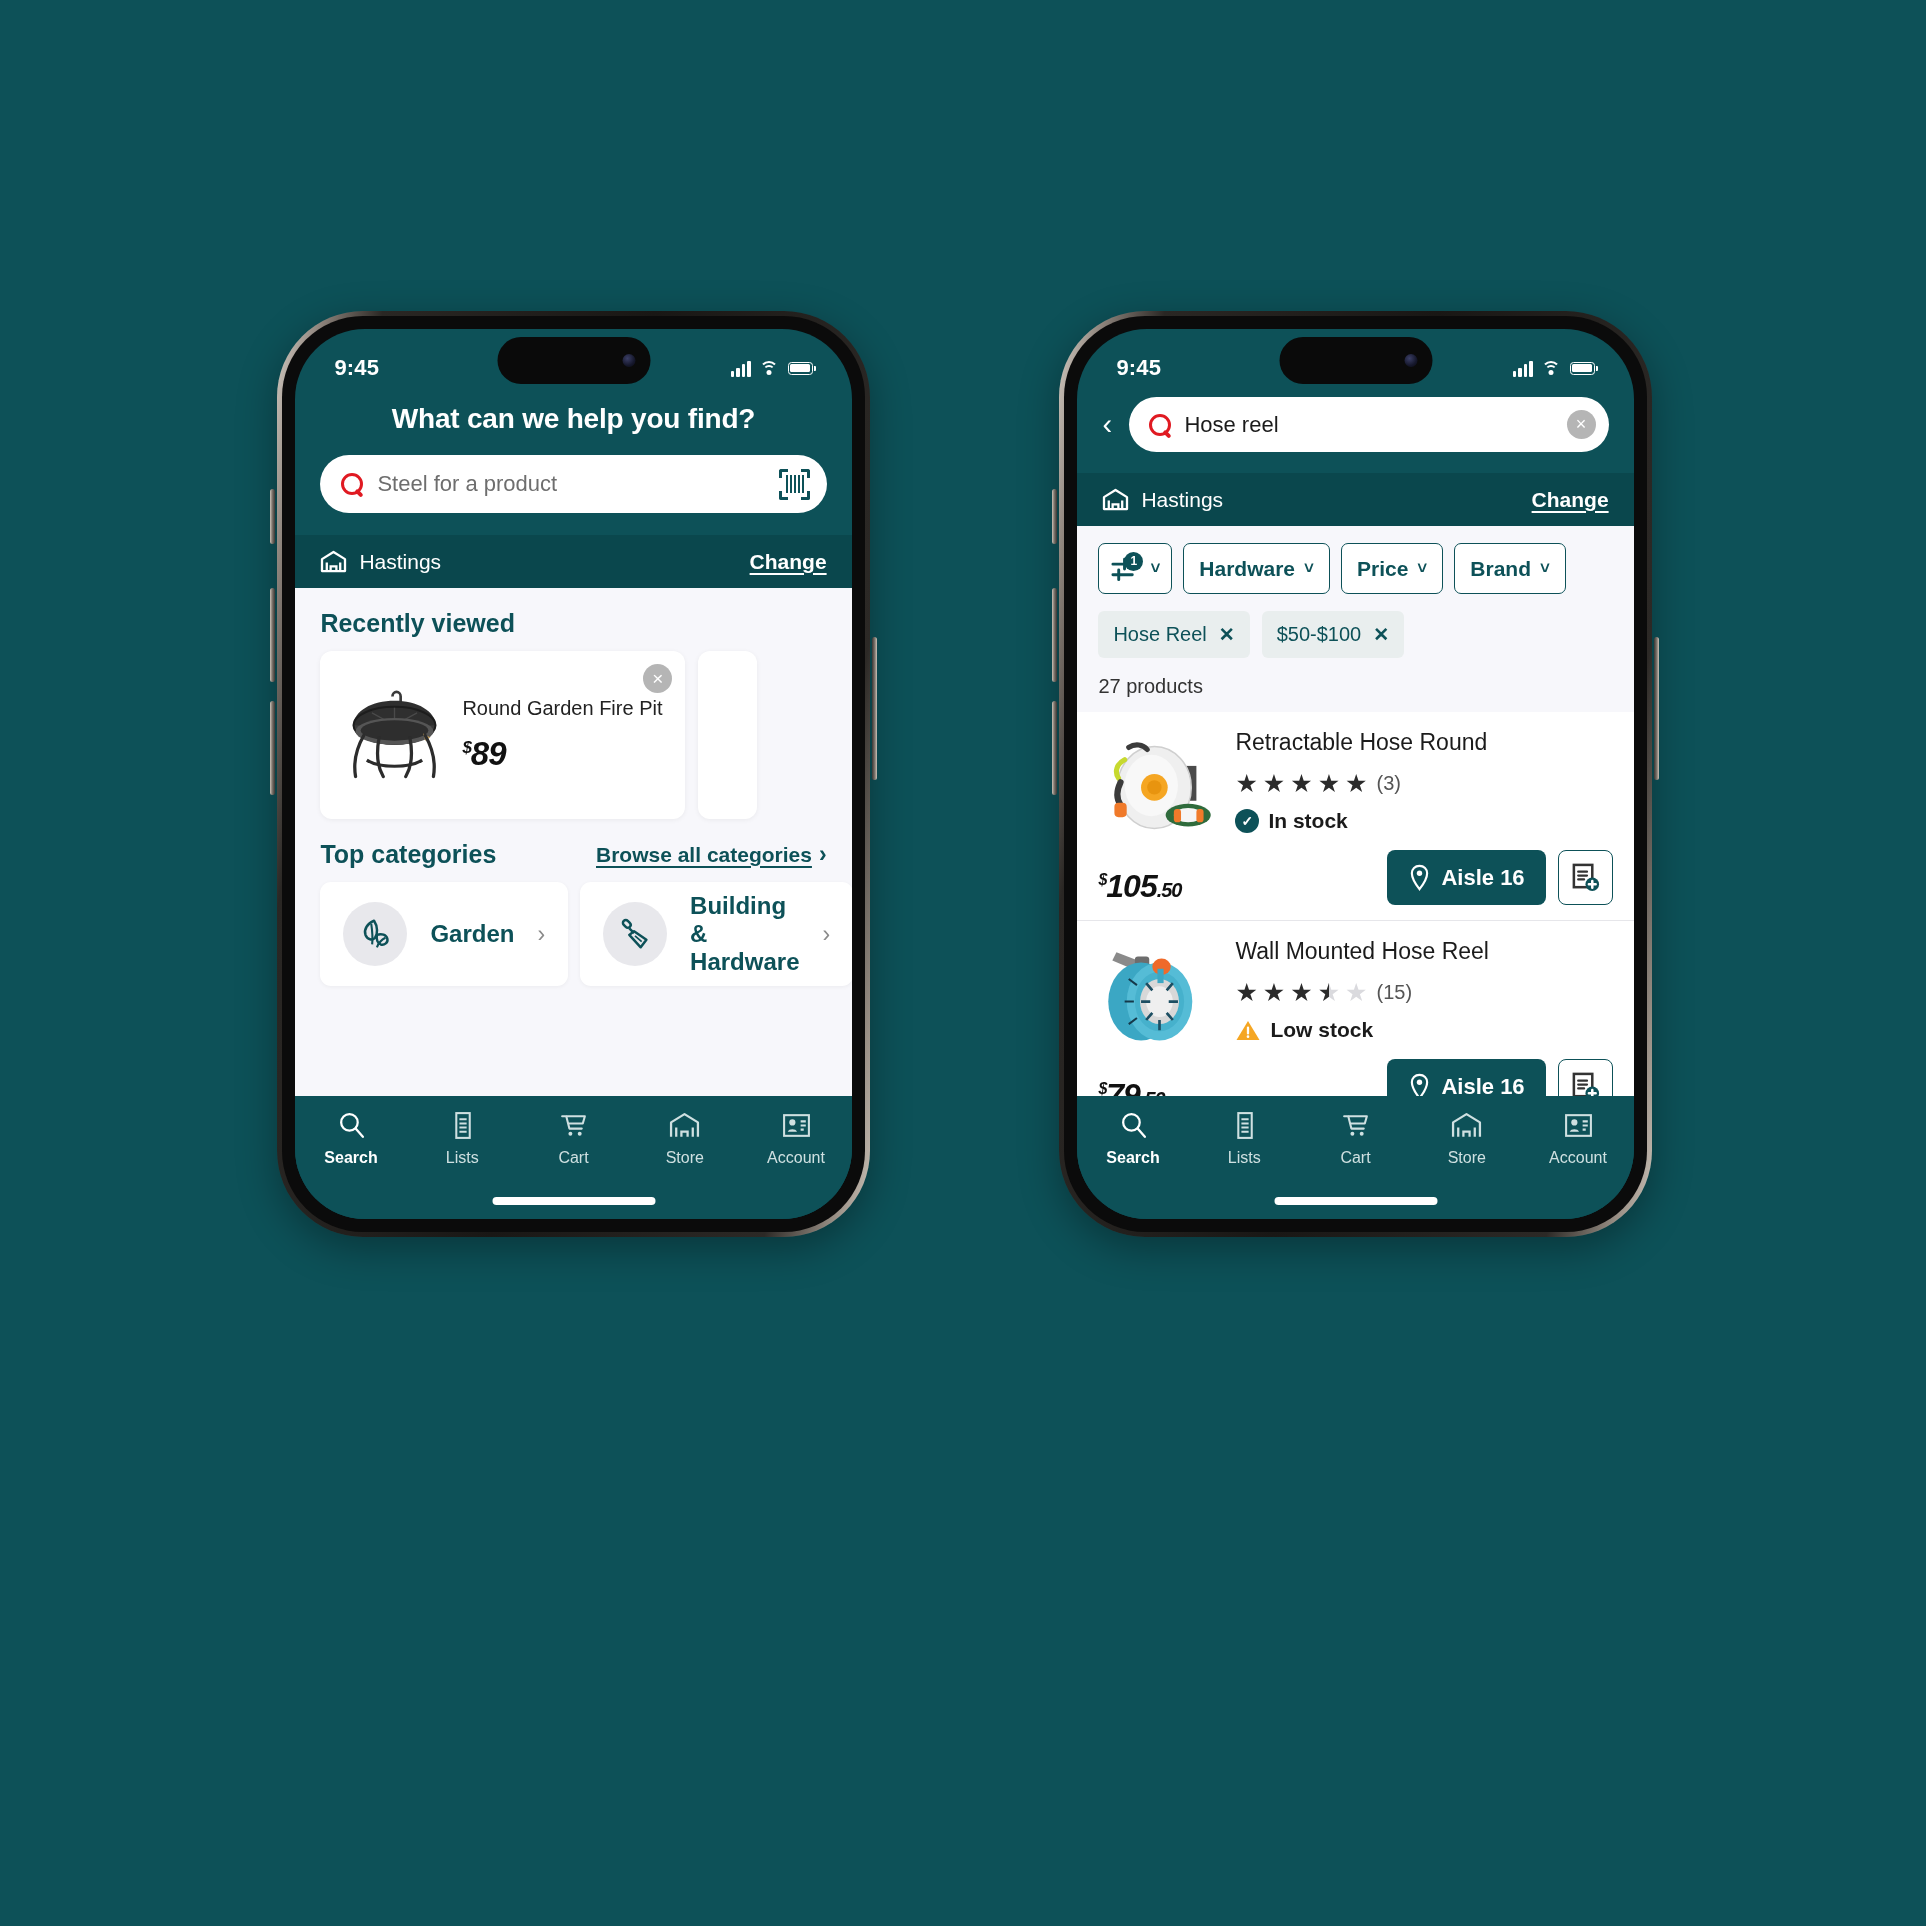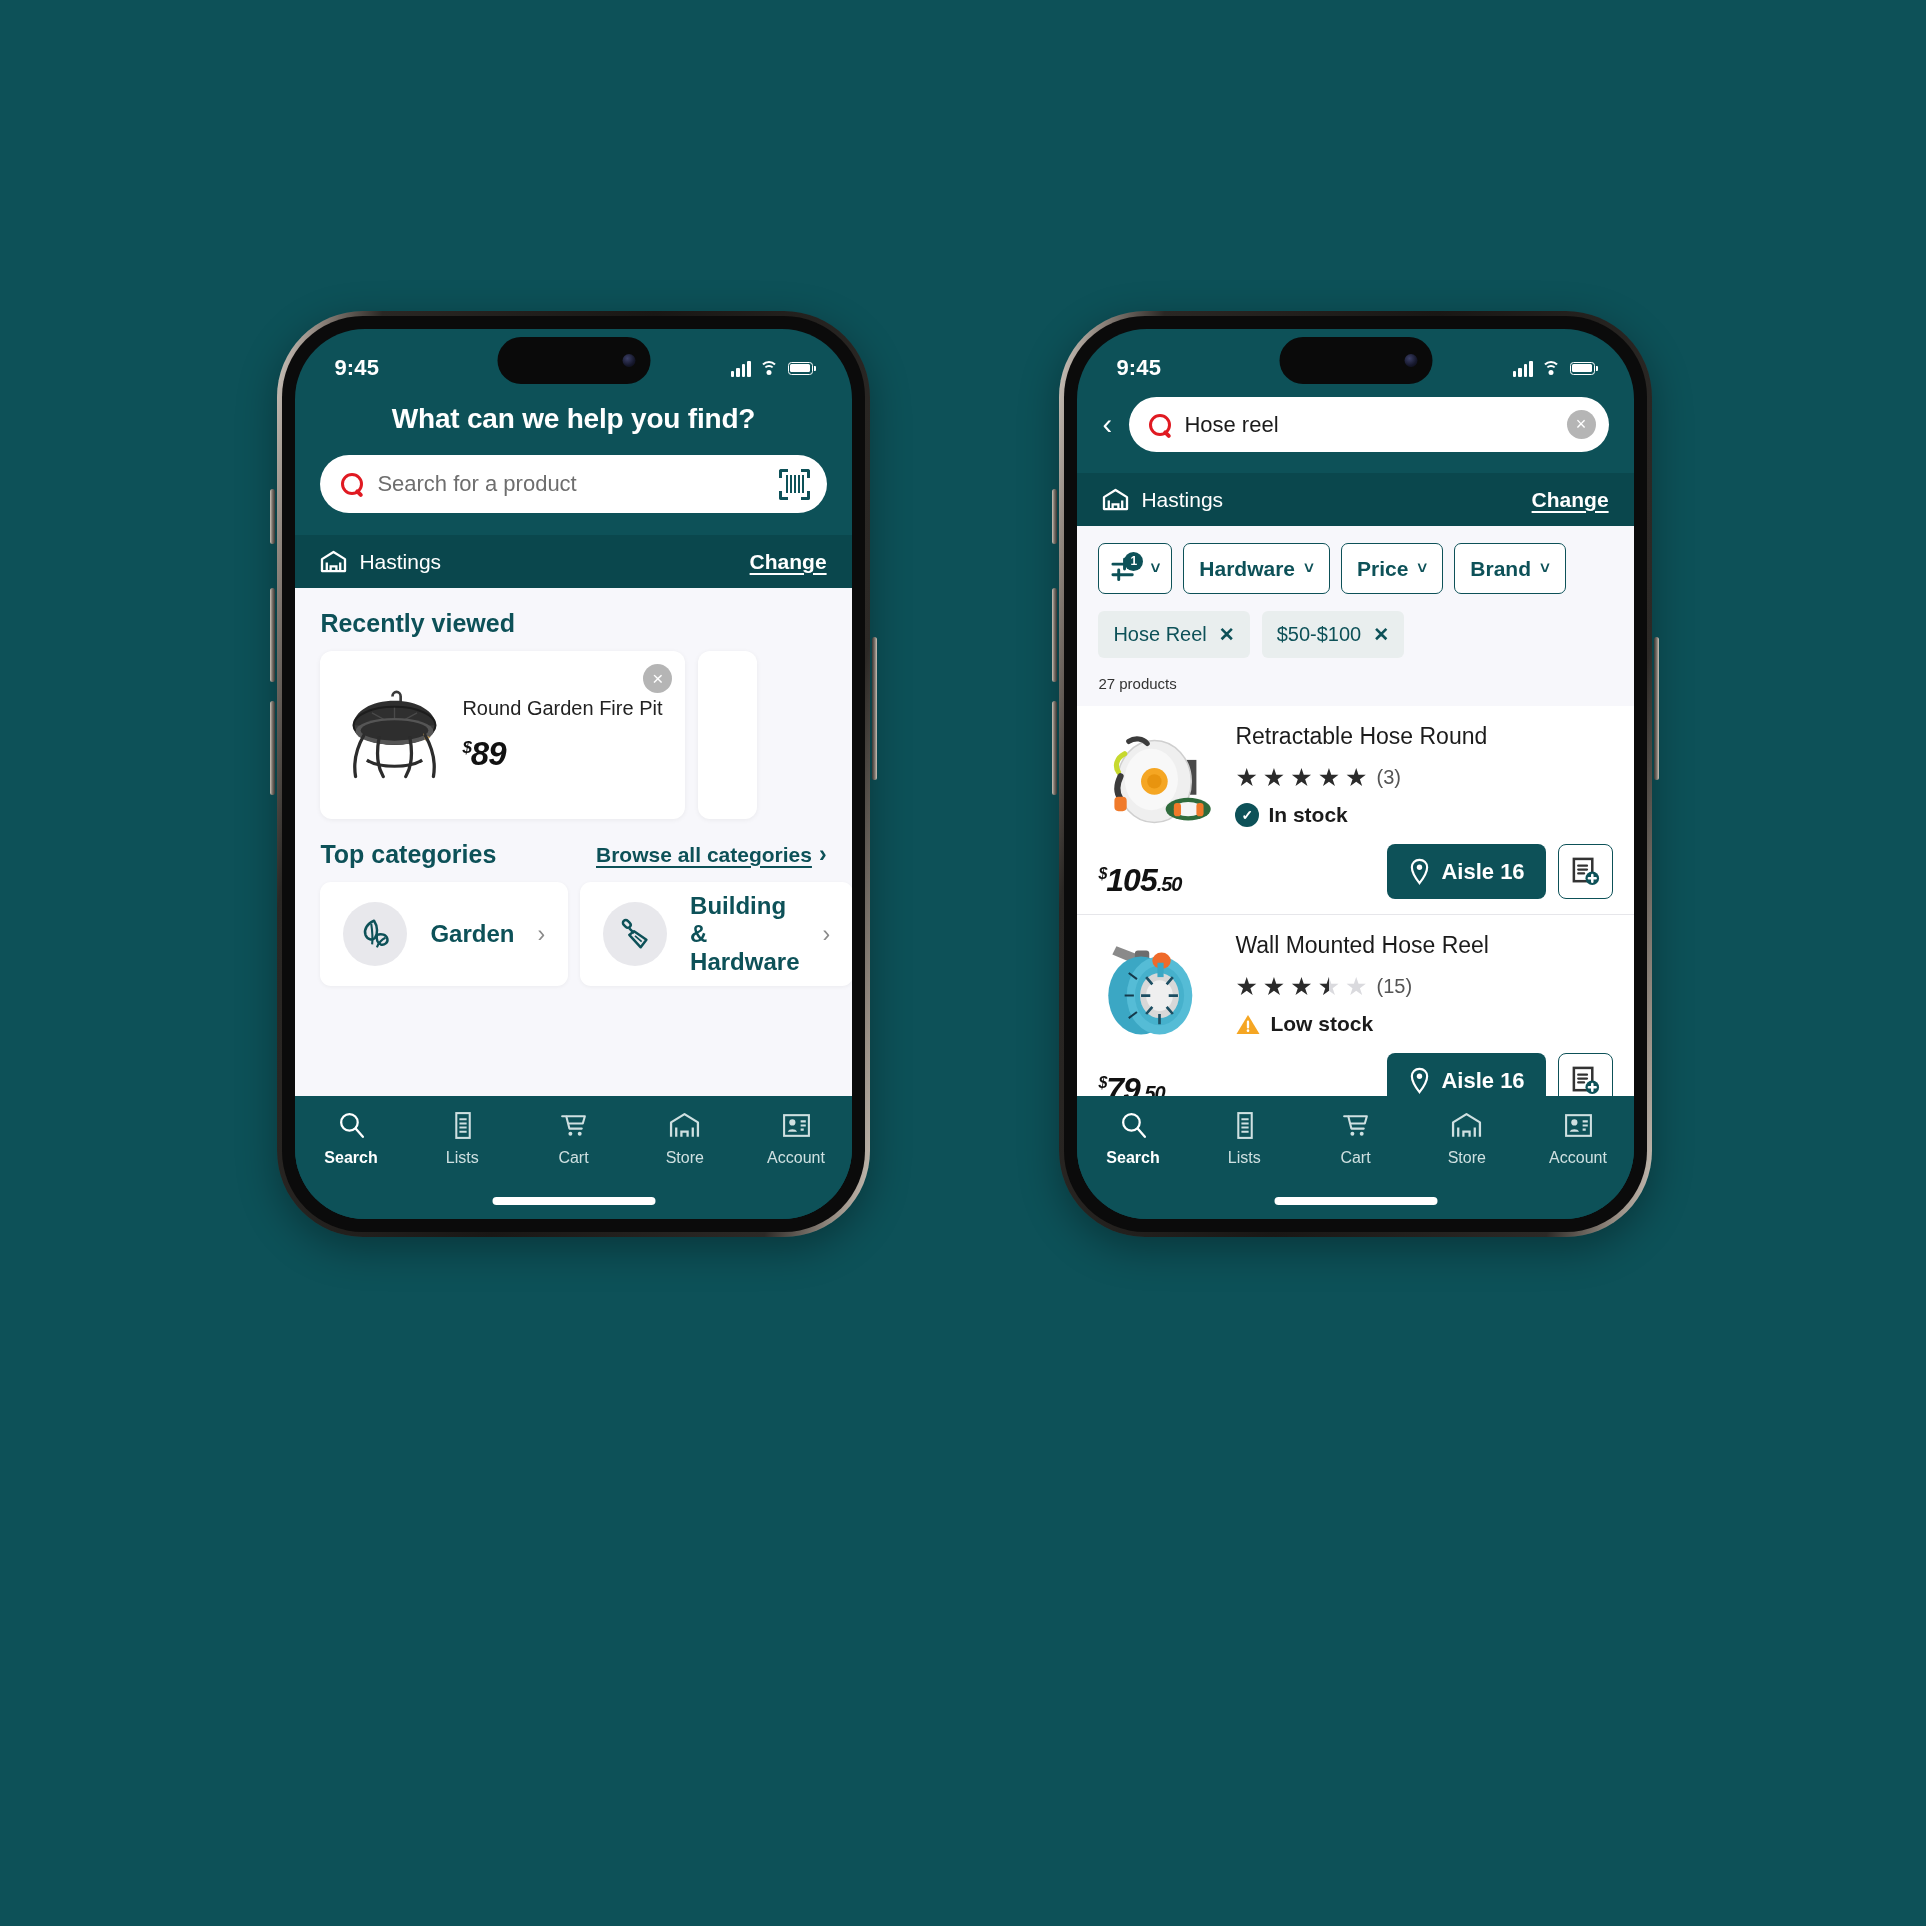--- a/index.html
+++ b/index.html
@@ -182,21 +182,21 @@
   .chip.icononly { padding: 0 11px; }
   .filt-ico { width:31px; height:26px; position:relative; }
   .badge { position:absolute; right:-2px; top:-4px; width:19px;height:19px;
     border-radius:50%; background:#0d5158; color:#fff; font-size:12px;
     display:flex;align-items:center;justify-content:center; font-weight:700;}
   .pills { display:flex; gap:12px; padding: 17px 21px 0; }
   .pill { background:#e9eeee; border-radius:6px; height:47px; display:flex;
     align-items:center; gap:12px; padding: 0 15px; color:#0d5158;
     font-size:20px; }
   .pill .x { font-size:19px; font-weight:800; }
-  .count { padding: 17px 21px 14px; color:#333; font-size:15px; }
+  .count { padding: 17px 21px 14px; color:#333; font-size:20px; }
 
   .results { flex:1; background:#fff; overflow:hidden; }
   .prod { display:flex; padding: 17px 21px 15px; gap:14px; border-bottom:1.5px solid #e6e6ea;
     position:relative; }
   .prod-img { width:123px; height:123px; flex:none; position:relative; }
   .prod-main { flex:1; display:flex; flex-direction:column; }
   .prod-name { font-size:23px; color:#1b1b1b; margin-bottom:15px; }
   .stars { display:flex; align-items:center; gap:5px; margin-bottom:13px; }
   .star { font-size:25px; color:#2b2b2b; line-height:1; }
   .star.empty { color:#dadade; }
@@ -254,21 +254,21 @@
             <div class="batt">
                 <i></i>
               </div>
           </div>
         </div>
 
         <div class="hero-title">What can we help you find?</div>
 
         <div class="searchbox">
           <div class="search-ico"></div>
-          <div class="search-ph">Search for a product</div>
+          <div class="search-ph">Steel for a product</div>
           <div class="scan-ico">
             <div class="cor c1"></div>
               <div class="cor c2"></div>
             <div class="cor c3"></div>
               <div class="cor c4"></div>
             <div class="bars">
                 <i></i>
                 <i></i>
                 <i></i>
                 <i></i>

